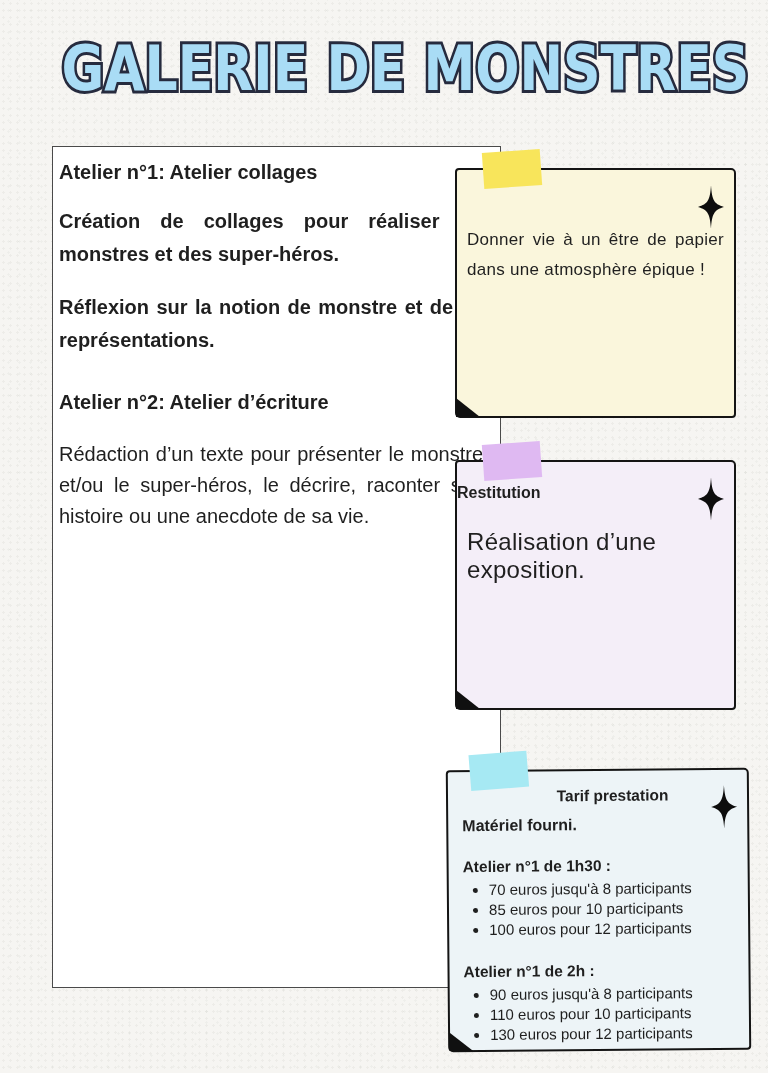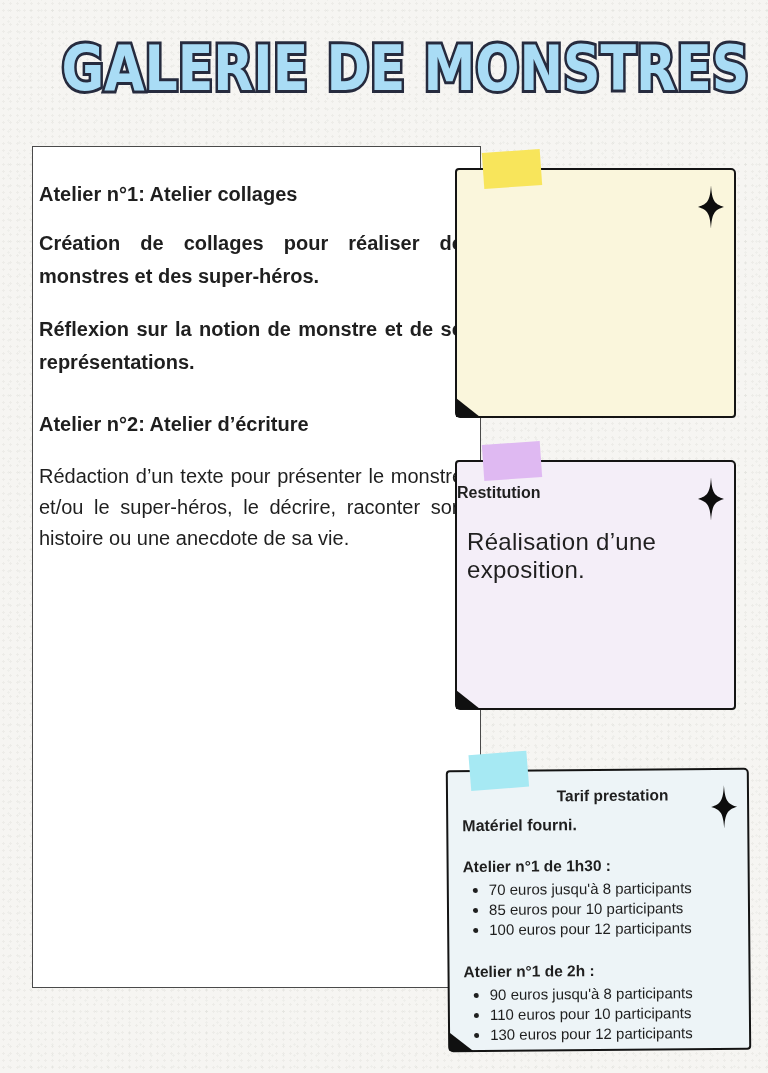--- a/index.html
+++ b/index.html
@@ -26,24 +26,24 @@
     color:#a9dcf5;
     -webkit-text-stroke:6px #262b3e;
     paint-order:stroke fill;
     transform:scaleX(0.84);
     transform-origin:50% 50%;
     letter-spacing:0px;
   }
 
   
   .left-panel{
-    position:absolute;left:32px;top:146px;width:449px;height:842px;
+    position:absolute;left:52px;top:146px;width:449px;height:842px;
     background:#ffffff;border:1.5px solid #4a4a4a;
     box-sizing:border-box;
-    padding:34px 6px 0 6px;
+    padding:12px 6px 0 6px;
     font-size:20px;
   }
   .left-panel .heading{
     font-weight:bold;font-size:20px;line-height:26px;margin:0;
   }
   .left-panel .heading-2{margin-top:32px;}
   .left-panel p.body-a{
     margin:20px 0 0 0;line-height:33px;text-align:justify;font-weight:bold;
   }
   .left-panel p.body-b{
@@ -143,20 +143,21 @@
     <p class="body-b">Rédaction d’un texte pour présenter le monstre et/ou le super-héros, le décrire, raconter son histoire ou une anecdote de sa vie.</p>
   </div>
 
   <div class="note note-yellow">
     <div class="tape"></div>
     <div class="sparkle">
       <svg viewBox="0 0 24 40" xmlns="http://www.w3.org/2000/svg">
         <path d="M12 0 C12.9 13.5 14.8 17.4 24 20 C14.8 22.6 12.9 26.5 12 40 C11.1 26.5 9.2 22.6 0 20 C9.2 17.4 11.1 13.5 12 0 Z" fill="#0d0d0d"></path>
       </svg>
     </div>
+    <div class="body">Donner vie à un être de papier dans une atmosphère épique !</div>
     <div class="fold"></div>
   </div>
 
   <div class="note note-purple">
     <div class="tape"></div>
     <div class="sparkle">
       <svg viewBox="0 0 24 40" xmlns="http://www.w3.org/2000/svg">
         <path d="M12 0 C12.9 13.5 14.8 17.4 24 20 C14.8 22.6 12.9 26.5 12 40 C11.1 26.5 9.2 22.6 0 20 C9.2 17.4 11.1 13.5 12 0 Z" fill="#0d0d0d"></path>
       </svg>
     </div>

